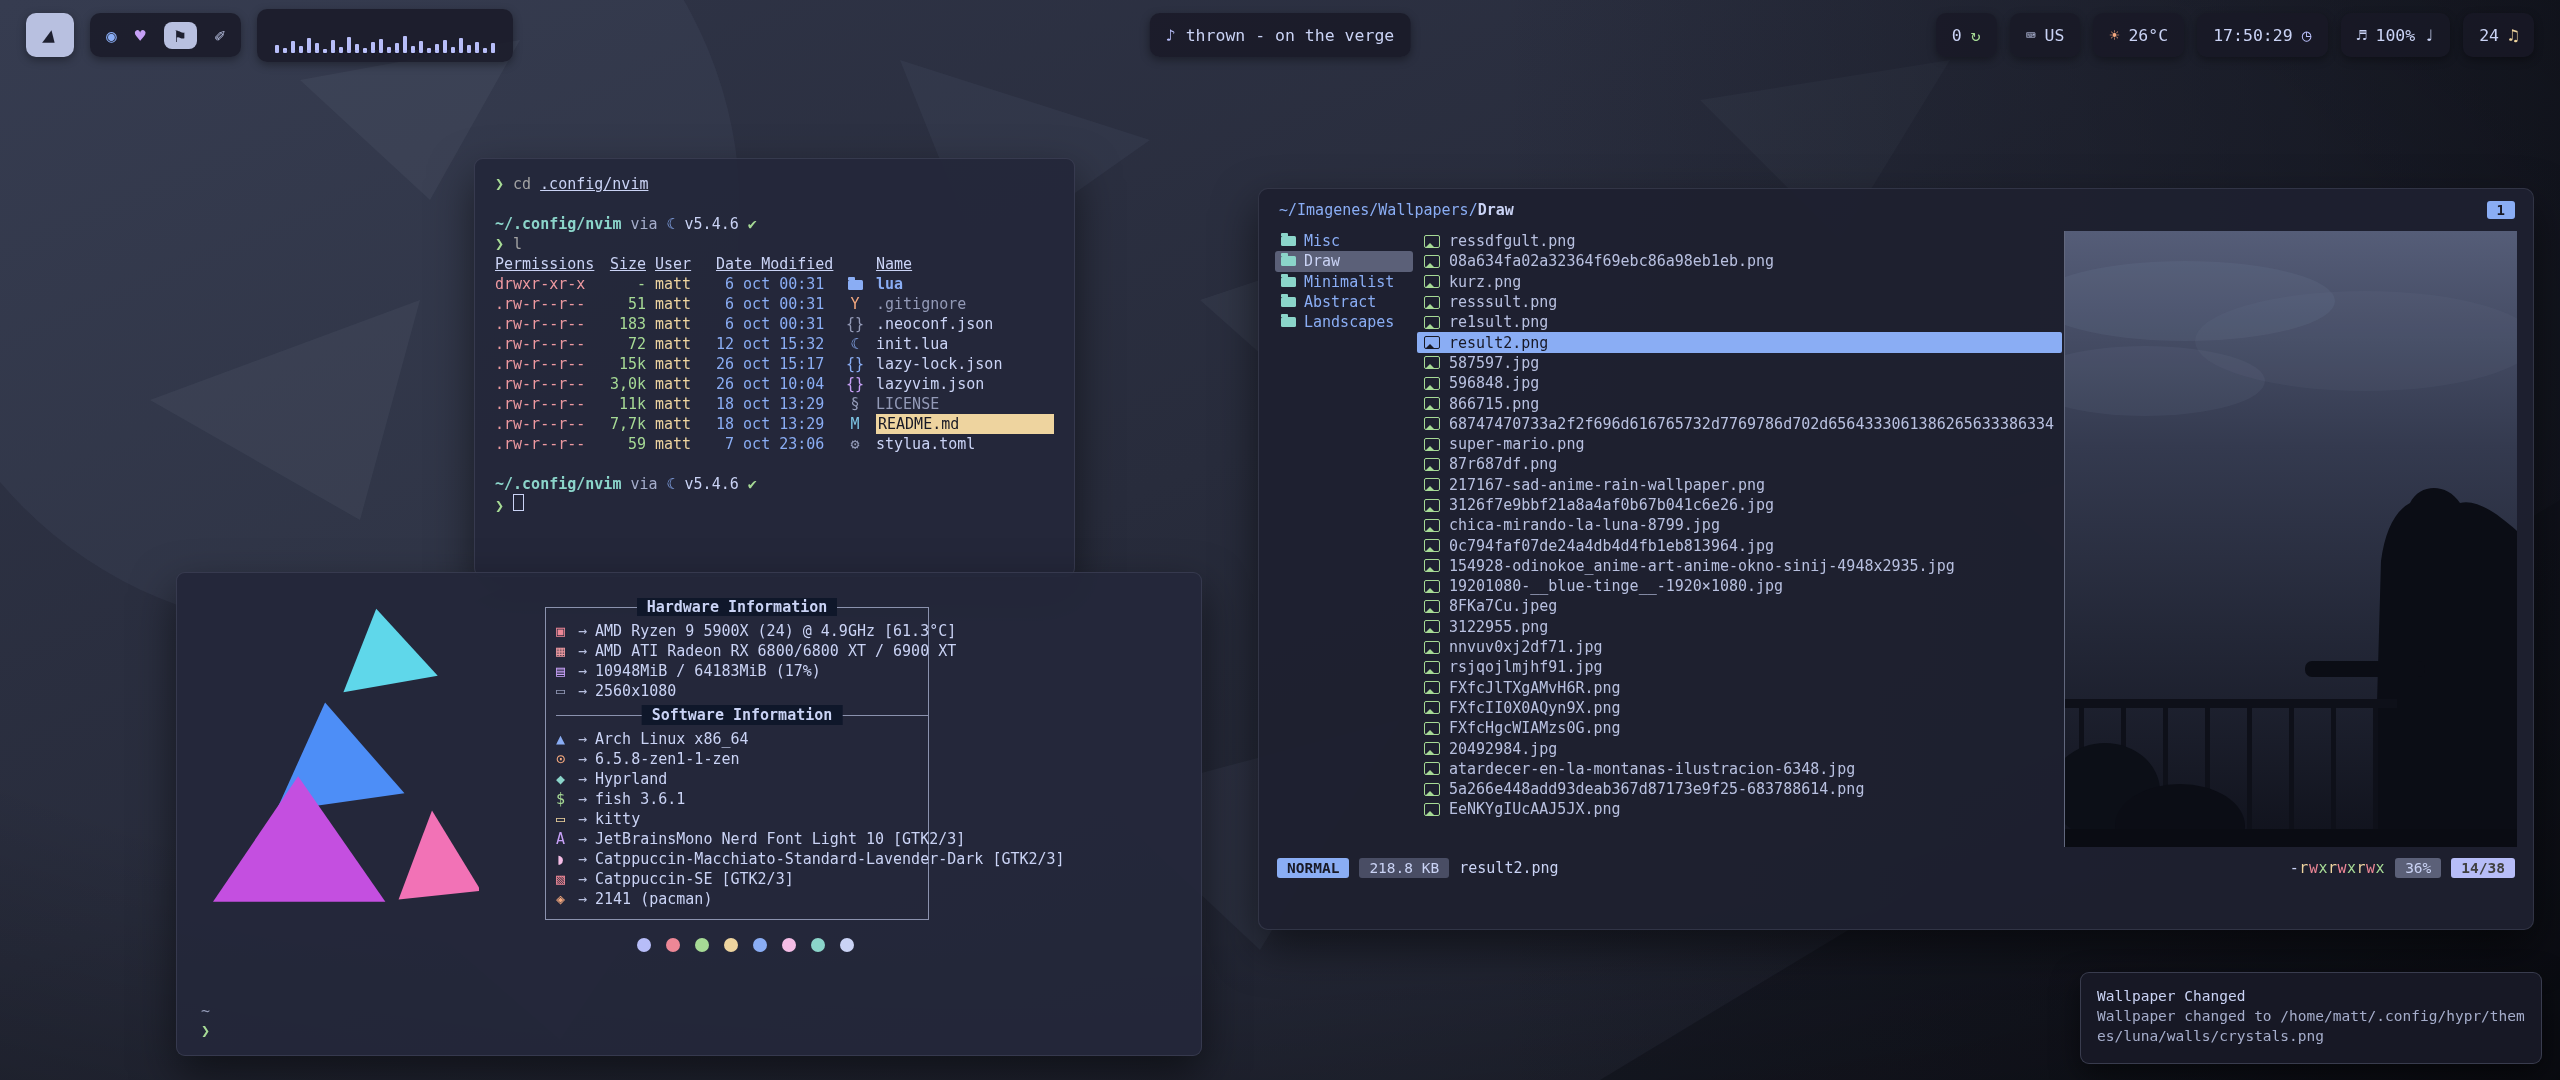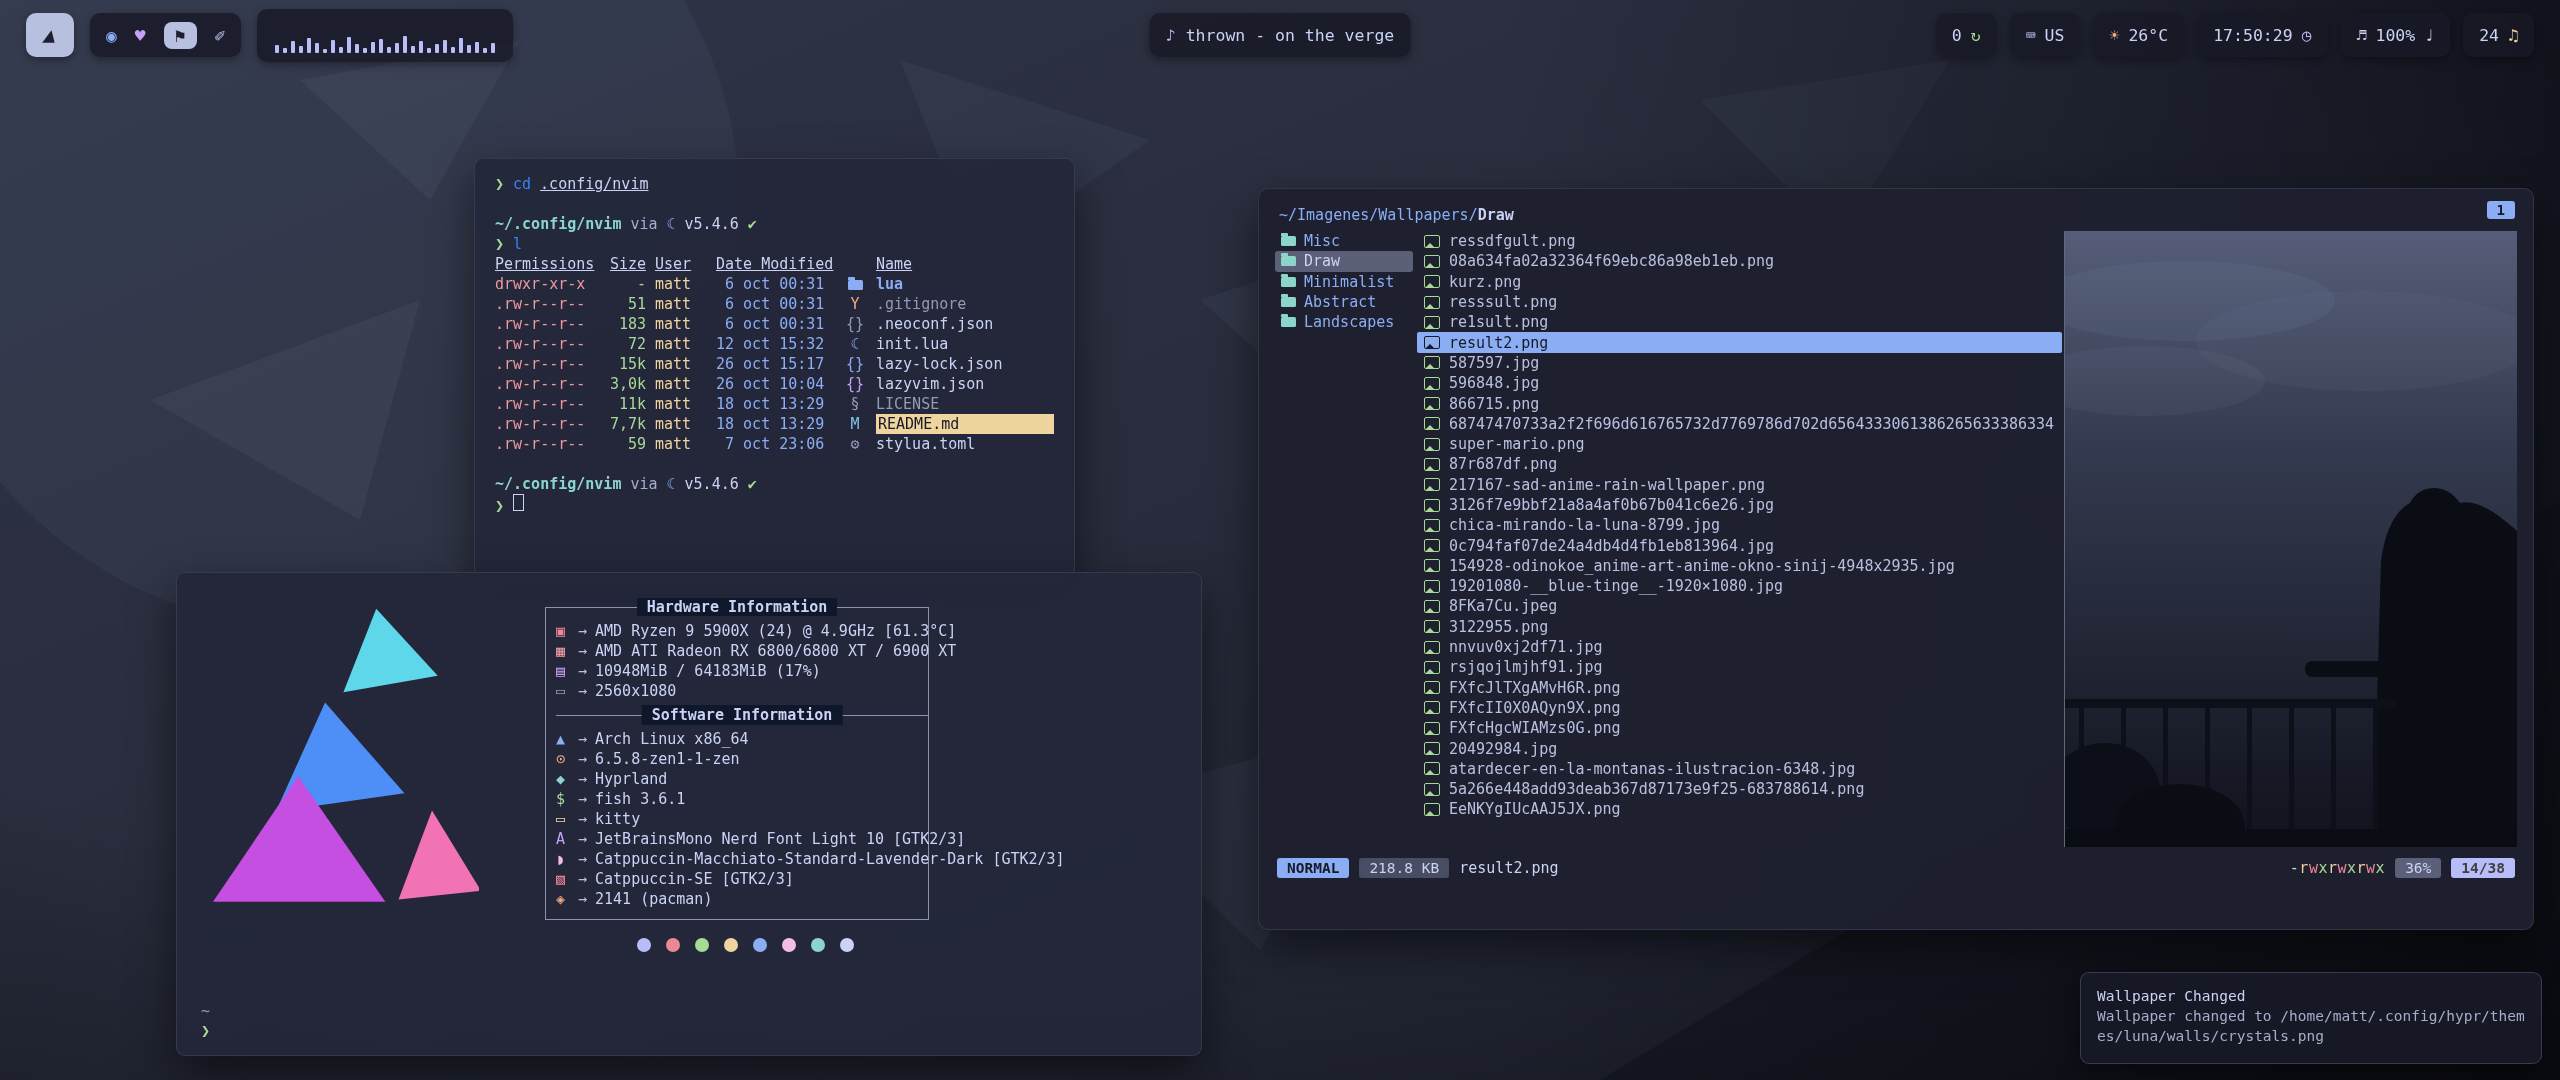--- a/index.html
+++ b/index.html
@@ -29,21 +29,21 @@
 
   
   .term{position:absolute;background:rgba(36,39,58,.95);border:1px solid rgba(110,115,141,.25);
         border-radius:9px;box-shadow:0 18px 44px rgba(0,0,0,.5);font-size:15px;line-height:20px;z-index:3;}
 
   
   #term-nvim{left:474px;top:158px;width:559px;height:387px;padding:15px 20px;}
   .tline{display:flex;gap:9px;height:20px;white-space:pre;align-items:baseline;}
   .blank{height:20px;}
   .p-green{color:#a6da95;font-weight:bold;}
-  .cmd{color:#3b82f6;}
+  .cmd{color:#a3a3a3;}
   .arg{color:#cad3f5;text-decoration:underline;}
   .c-cyan{color:#8bd5ca;font-weight:bold;}
   .dim{color:#a5adcb;}
   .c-blue{color:#8aadf4;}
   .c-grn{color:#a6da95;}
   .cursor{display:inline-block;width:9px;height:15px;border:1px solid #cad3f5;vertical-align:-2px;}
   .ls-grid{display:grid;grid-template-columns:100px 42px 52px 118px 24px 1fr;column-gap:9px;height:20px;white-space:pre;}
   .hu{text-decoration:underline;color:#cad3f5;}
   .hr{text-align:right;}
   .c-perm{color:#ee99a0;}
@@ -76,21 +76,21 @@
   .dots{display:flex;gap:15px;margin:18px 0 0 92px;}
   .dot{width:14px;height:14px;border-radius:50%;}
   .fetch-prompt{position:absolute;left:24px;bottom:14px;}
   .fetch-prompt div{height:20px;}
   .dim2{color:#939ab7;}
 
   
   #fm{position:absolute;left:1258px;top:188px;width:1242px;height:716px;background:rgba(30,32,48,.97);
       border:1px solid rgba(110,115,141,.25);border-radius:10px;box-shadow:0 18px 44px rgba(0,0,0,.5);
       padding:12px 16px;font-size:15px;z-index:3;}
-  .fm-head{height:28px;display:flex;align-items:center;position:relative;padding-left:4px;}
+  .fm-head{height:28px;display:flex;align-items:flex-start;position:relative;padding-left:4px;}
   .pb{color:#8aadf4;}
   .pc{color:#cad3f5;font-weight:bold;}
   .fm-tab{position:absolute;right:2px;top:0;background:#8aadf4;color:#181926;font-weight:bold;
           padding:1px 10px;border-radius:3px;font-size:14px;}
   .fm-body{display:flex;height:616px;margin-top:2px;}
   .fm-side{width:138px;flex:none;}
   .srow{display:flex;align-items:center;gap:8px;height:20.3px;padding:0 6px;color:#8aadf4;white-space:pre;}
   .srow .icon-folder{flex:none;}
   .ssel{background:#5b6078;border-radius:3px;color:#cad3f5;}
   .fm-list{flex:1;margin-left:4px;overflow:hidden;border-right:1px solid rgba(184,192,224,.45);padding-right:2px;}

